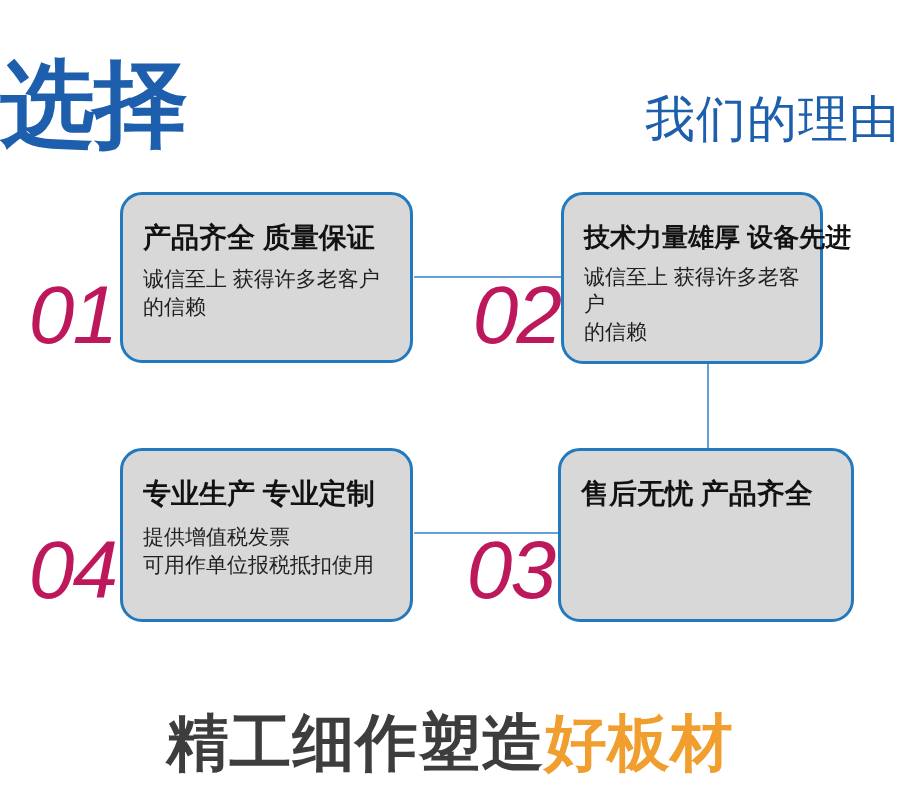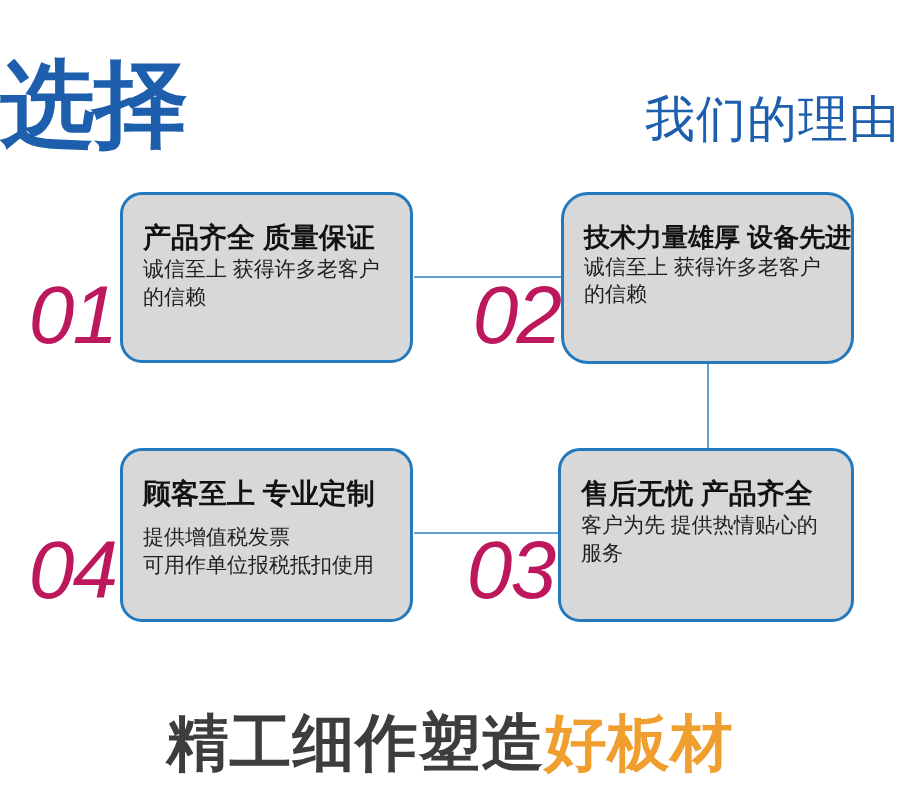--- a/index.html
+++ b/index.html
@@ -41,34 +41,34 @@
   
   .card {
     position: absolute;
     box-sizing: border-box;
     background: #d8d8d8;
     border: 3px solid #2379bd;
     border-radius: 22px;
     padding: 28px 18px 0 20px;
   }
   .card-1 { left: 120px; top: 192px; width: 293px; height: 171px; }
-  .card-2 { left: 561px; top: 192px; width: 293px; height: 172px; border-radius: 27px; }
+  .card-2 { left: 561px; top: 192px; width: 262px; height: 172px; }
   .card-3 { left: 558px; top: 448px; width: 296px; height: 174px; }
   .card-4 { left: 120px; top: 448px; width: 293px; height: 174px; }
 
   .card-title {
     font-size: 28px;
     font-weight: 700;
     color: #121212;
     white-space: nowrap;
     line-height: 1.1;
   }
   .card-2 .card-title { font-size: 26px; }
   .card-desc {
-    margin-top: 1px;
+    margin-top: 11px;
     font-size: 21px;
     color: #1f1f1f;
     line-height: 1.32;
     white-space: pre-line;
   }
   .card-4 .card-desc { margin-top: 13px; }
 
   
   .num {
     position: absolute;
@@ -129,27 +129,25 @@
   <div class="num num-2">02</div>
   <div class="card card-2">
     <div class="card-title">技术力量雄厚 设备先进</div>
     <div class="card-desc">诚信至上 获得许多老客户
 的信赖</div>
   </div>
 
   <div class="num num-3">03</div>
   <div class="card card-3">
     <div class="card-title">售后无忧 产品齐全</div>
-    <div class="card-desc">客户为先 提供热情贴心的
-服务</div>
   </div>
 
   <div class="num num-4">04</div>
   <div class="card card-4">
-    <div class="card-title">顾客至上 专业定制</div>
+    <div class="card-title">专业生产 专业定制</div>
     <div class="card-desc">提供增值税发票
 可用作单位报税抵扣使用</div>
   </div>
 
   <div class="slogan">
     <span class="slogan-dark">精工细作塑造</span><span class="slogan-accent">好板材</span>
   </div>
 
 </div>
 

